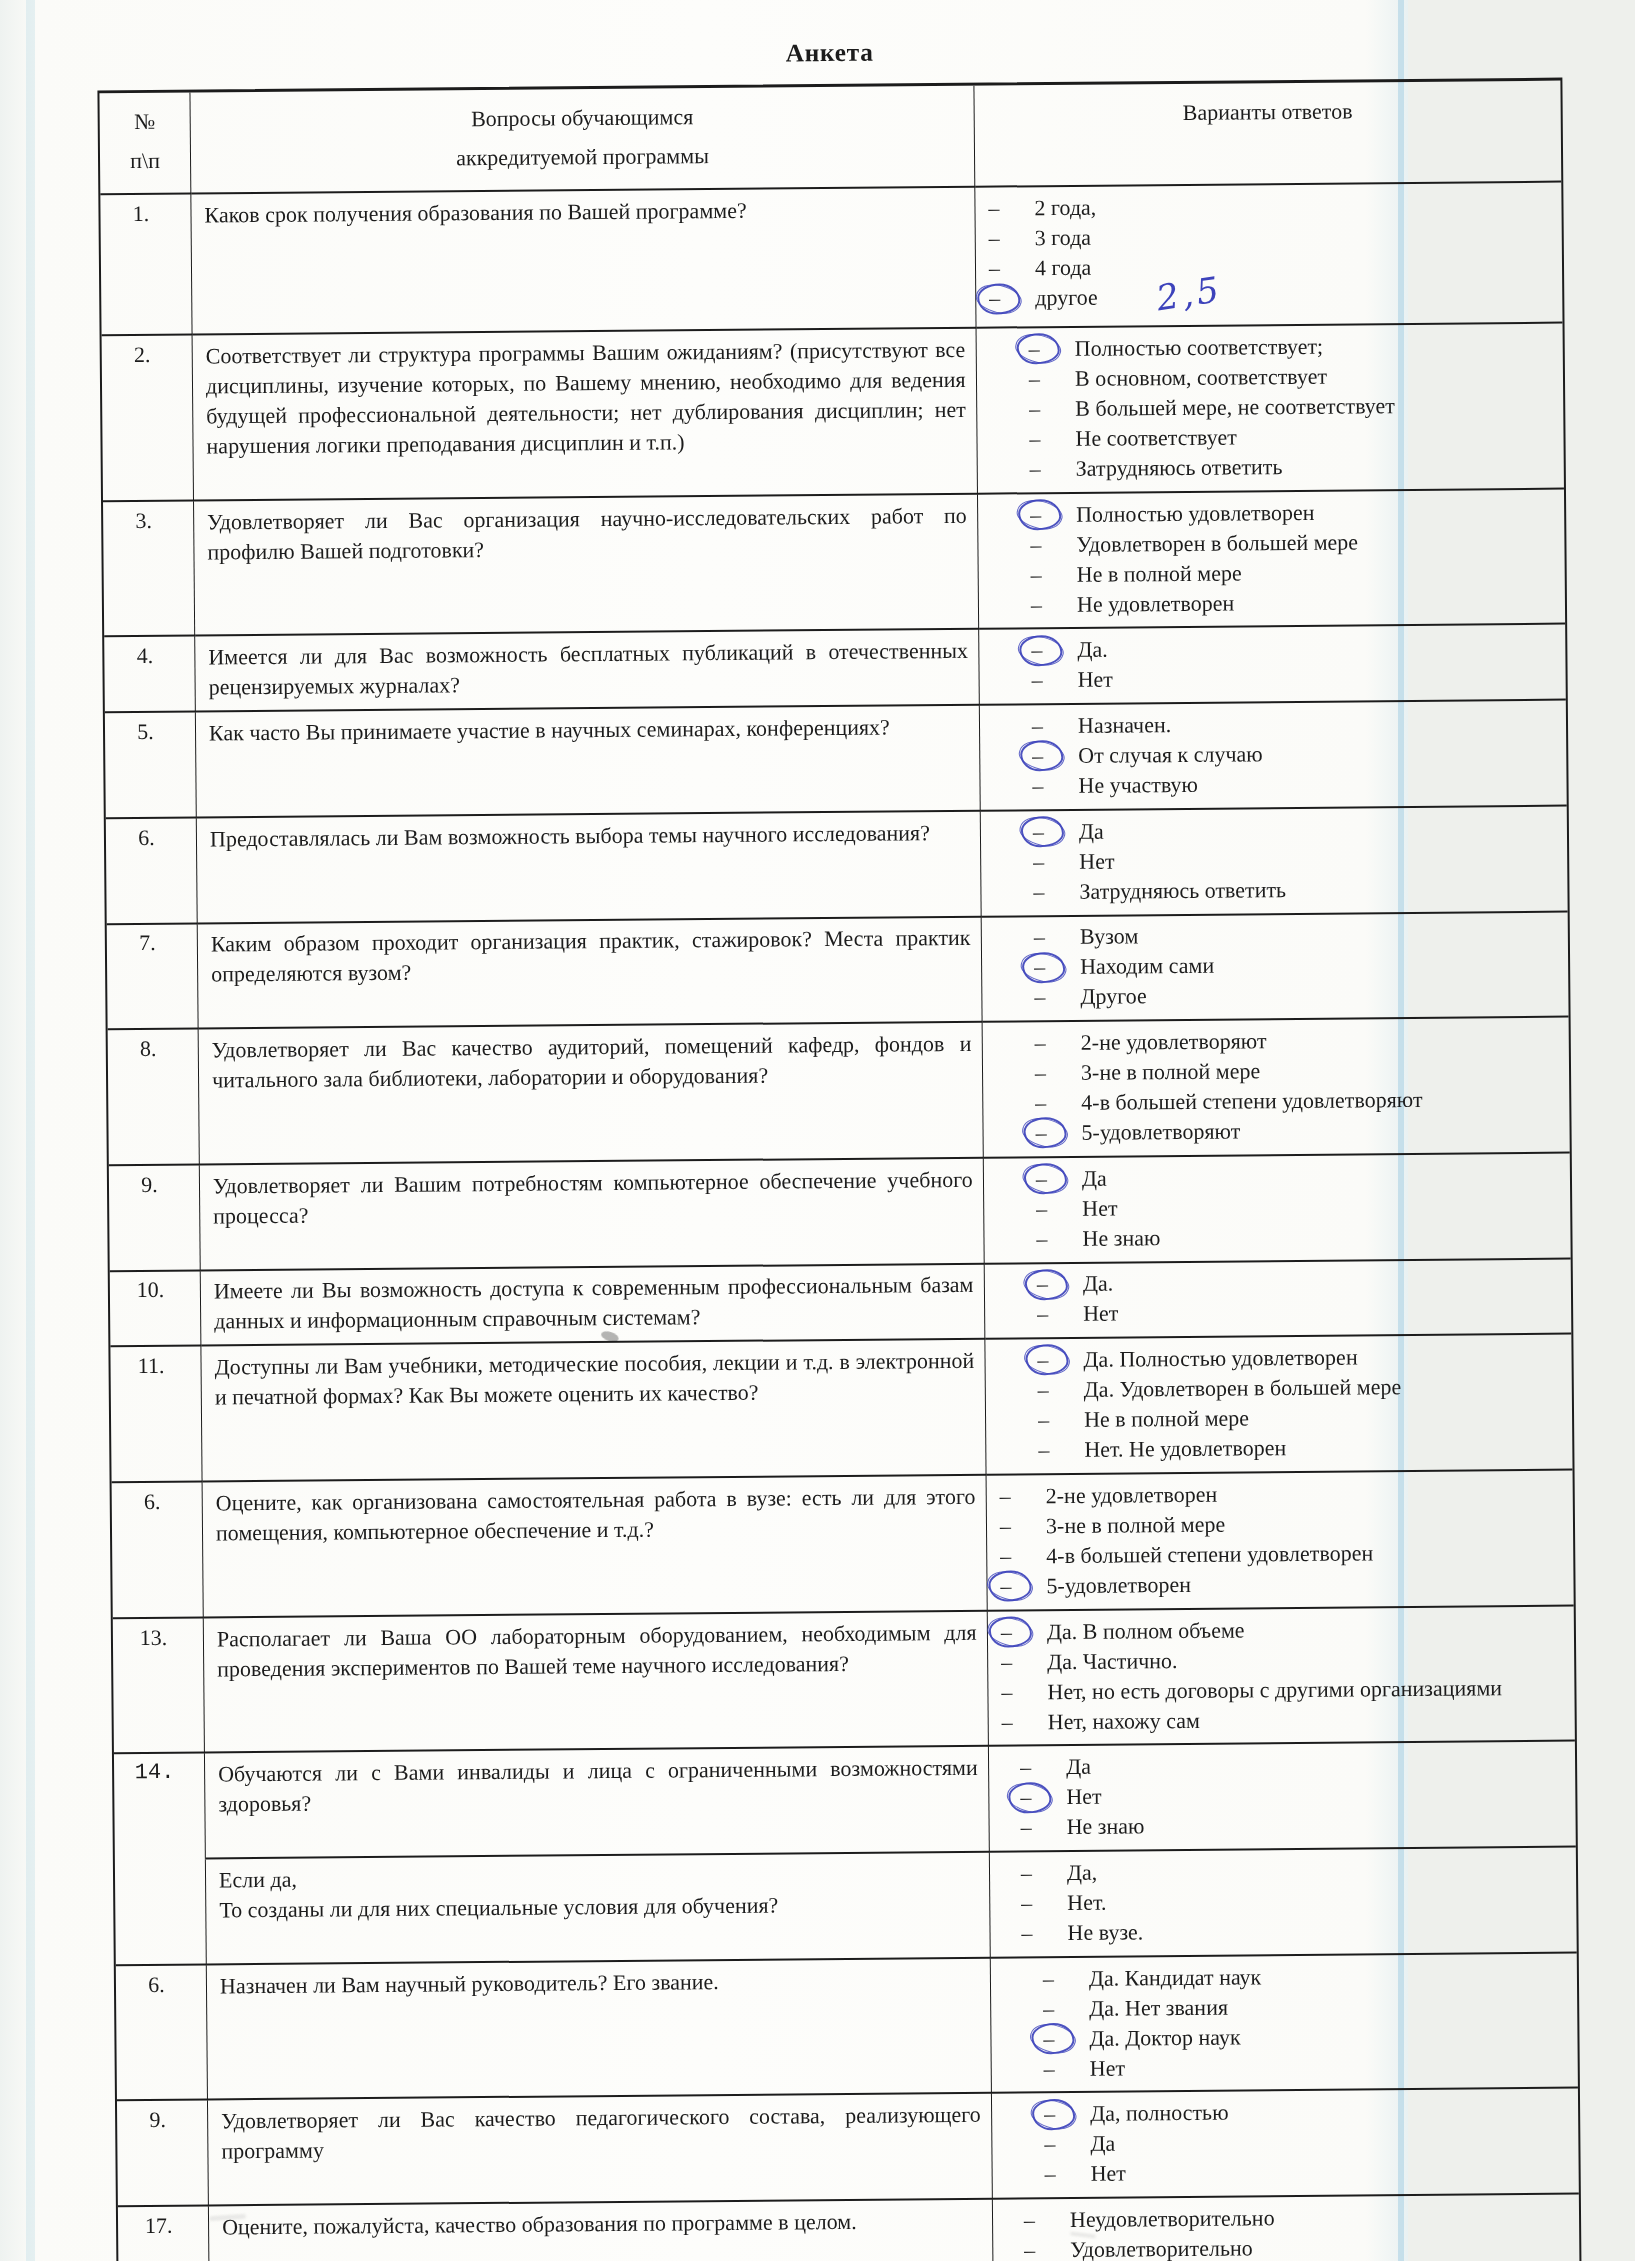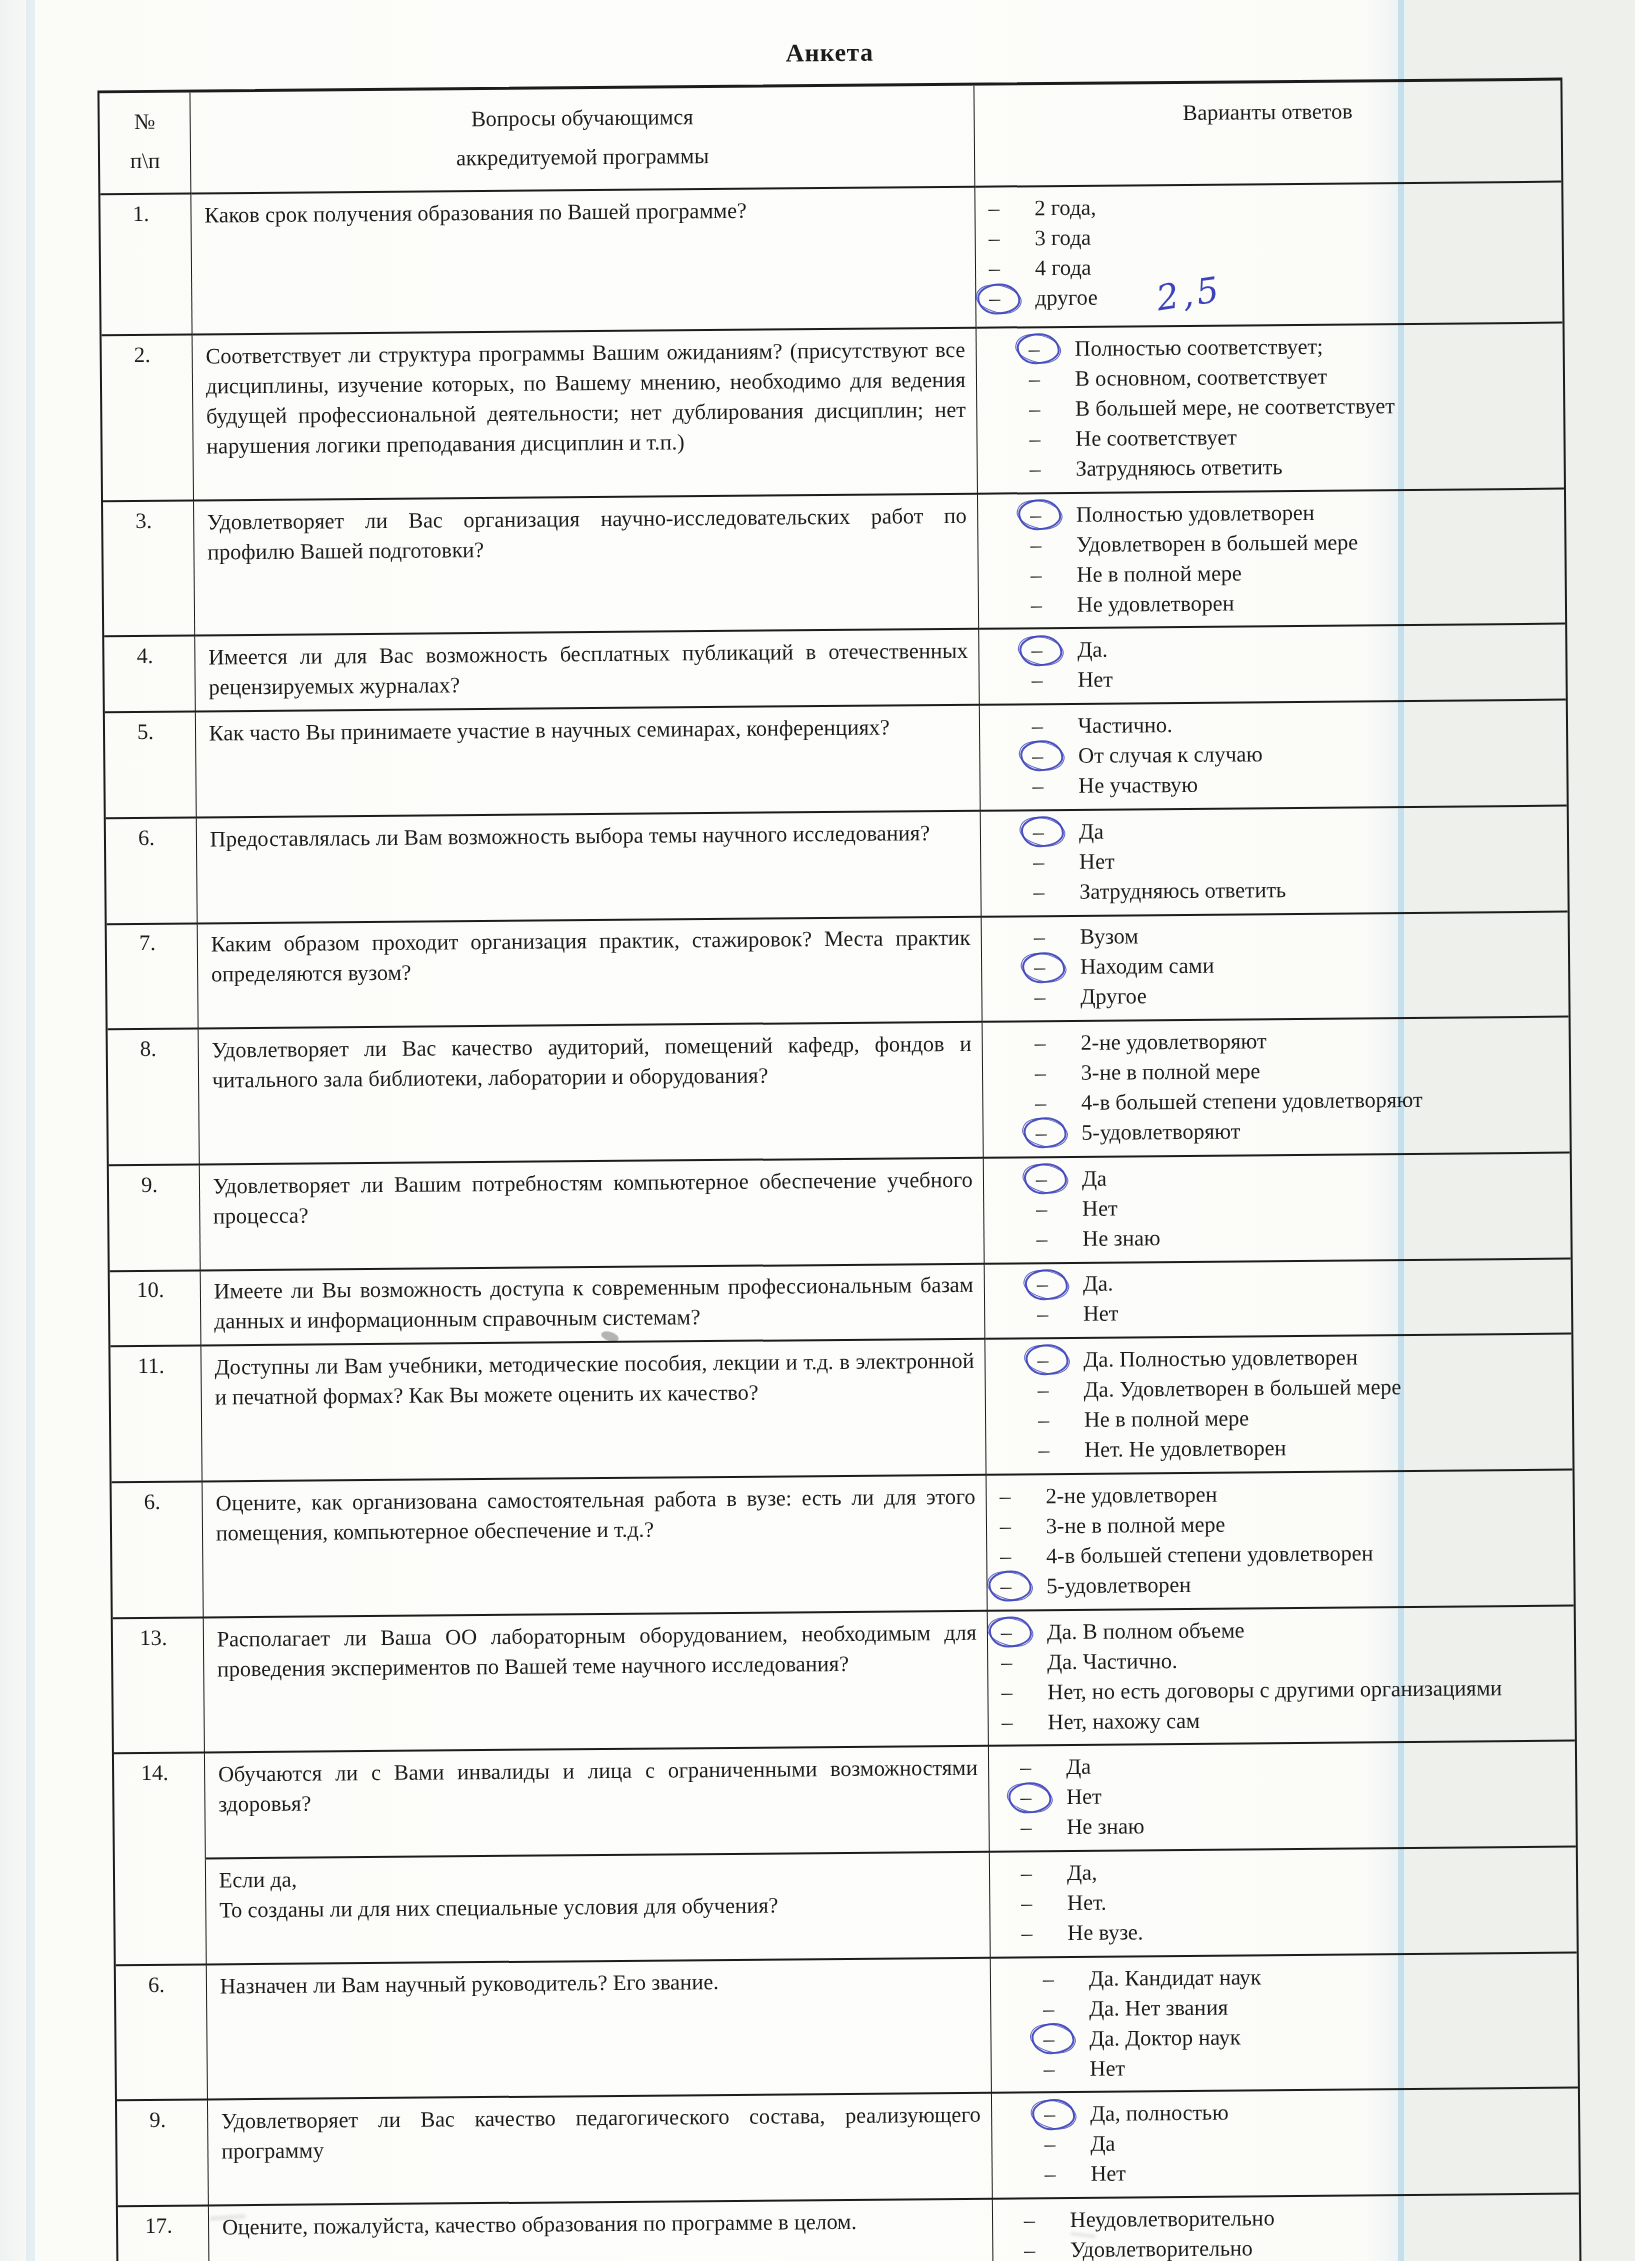--- a/index.html
+++ b/index.html
@@ -41,21 +41,21 @@
   th,td{vertical-align:top;font-size:22px;font-weight:normal;color:var(--ink);}
   th{
     border-bottom:2.6px solid var(--ink);
     padding:10.4px 6.5px 13px 6.5px;text-align:center;
     white-space:pre-line;line-height:1.75;
   }
   th.col-num{width:77px;border-right:1.3px solid var(--ink);}
   th.col-q{width:770px;border-right:1.3px solid var(--ink);}
   td{border-bottom:2px solid var(--ink);}
   tr:last-child td{border-bottom:none;}
-  tr.join-next td.cell-num{border-bottom:none;}
+  tr.join-next td.cell-num{border-bottom:none;font-family:Liberation Mono, monospace;}
   td.cell-num{border-right:1.3px solid var(--ink);text-align:center;padding:5.9px 9px 0 0;}
   td.cell-q{border-right:1.3px solid var(--ink);padding:5.9px 10.4px 7.8px 13px;}
   td.cell-a{padding:5.9px 5.2px 7.8px 0;}
   .q{line-height:30px;text-align:justify;white-space:pre-line;}
   .opts{padding-left:52px;}
   .opts.tight{padding-left:13px;}
   .opts.mid{padding-left:31px;}
   .opt{display:flex;align-items:flex-start;line-height:30px;}
   .marker{position:relative;flex:none;width:46px;}
   .opt-text{flex:0 1 auto;}
@@ -221,21 +221,21 @@
   </tr>
           <tr>
     <td class="cell-num"><span class="num">5.</span></td>
     <td class="cell-q">
               <div class="q">Как часто Вы принимаете участие в научных семинарах, конференциях?</div>
             </td>
     <td class="cell-a">
               <div class="opts">
                 <div class="opt">
     <span class="marker"><span class="dash">–</span></span>
-    <span class="opt-text">Частично.</span>
+    <span class="opt-text">Назначен.</span>
 
   </div>
                 <div class="opt">
     <span class="marker circled"><span class="dash">–</span><span class="circle"></span></span>
     <span class="opt-text">От случая к случаю</span>
 
   </div>
                 <div class="opt">
     <span class="marker"><span class="dash">–</span></span>
     <span class="opt-text">Не участвую</span>

